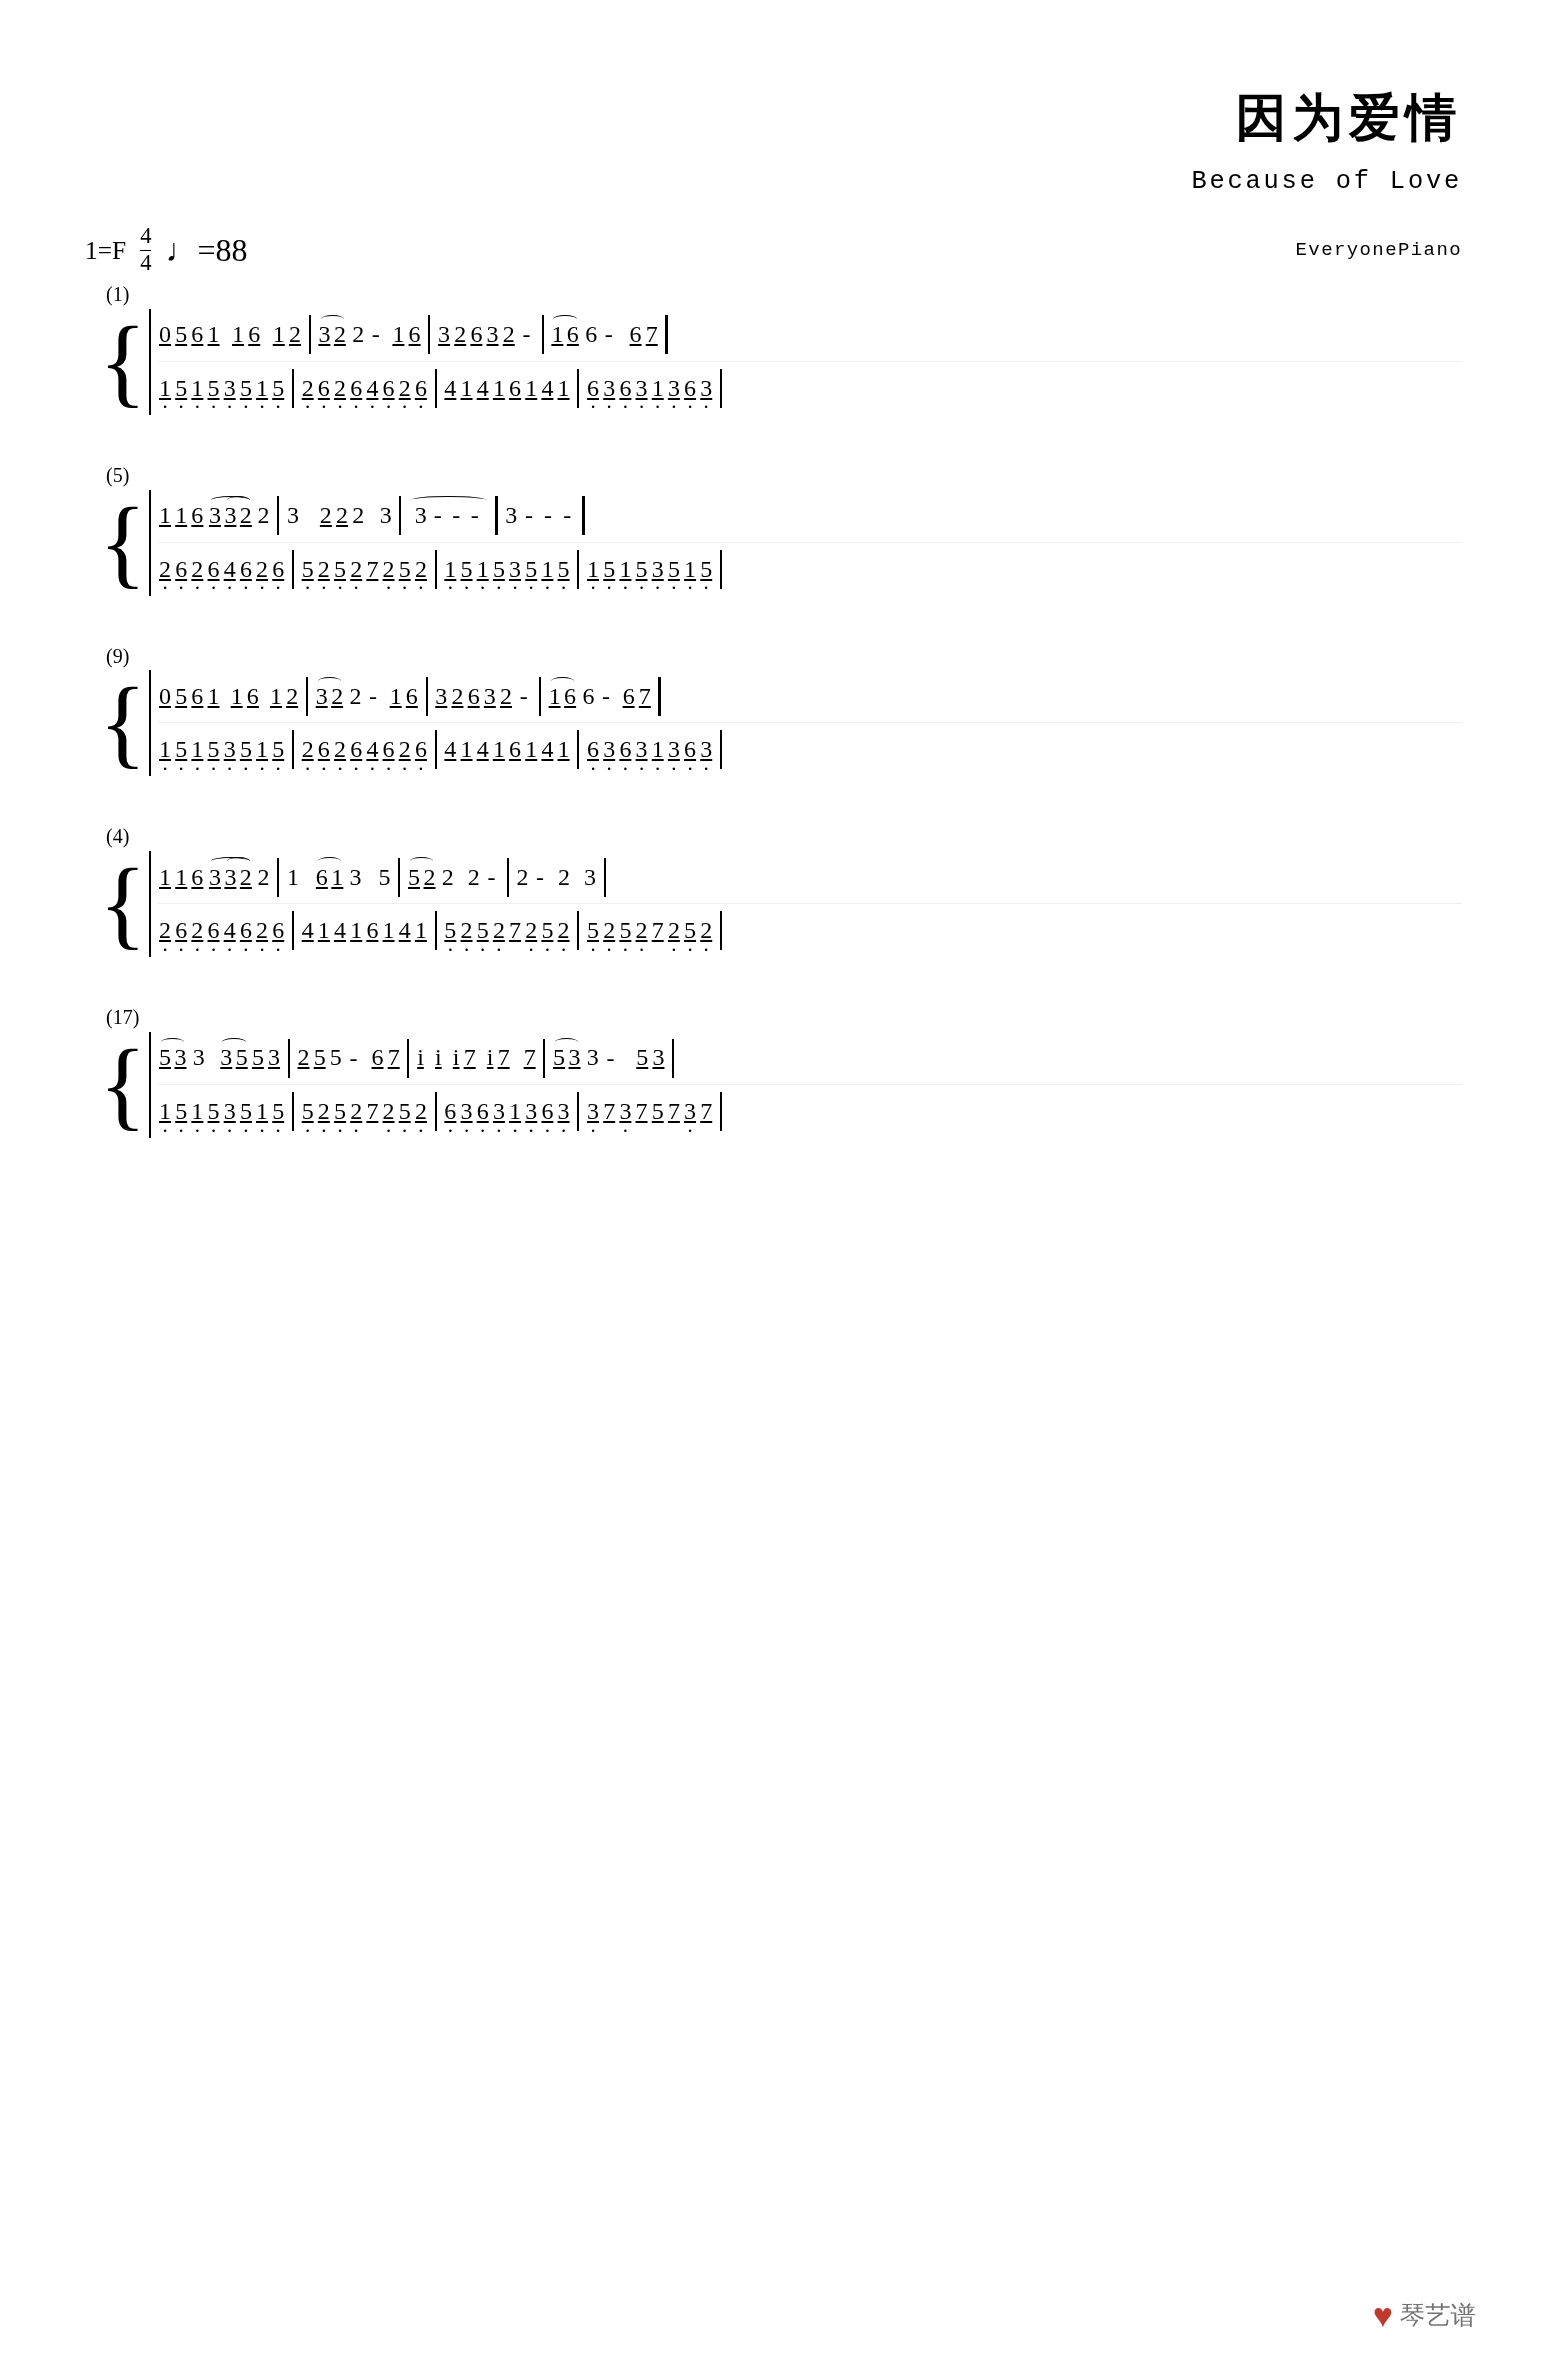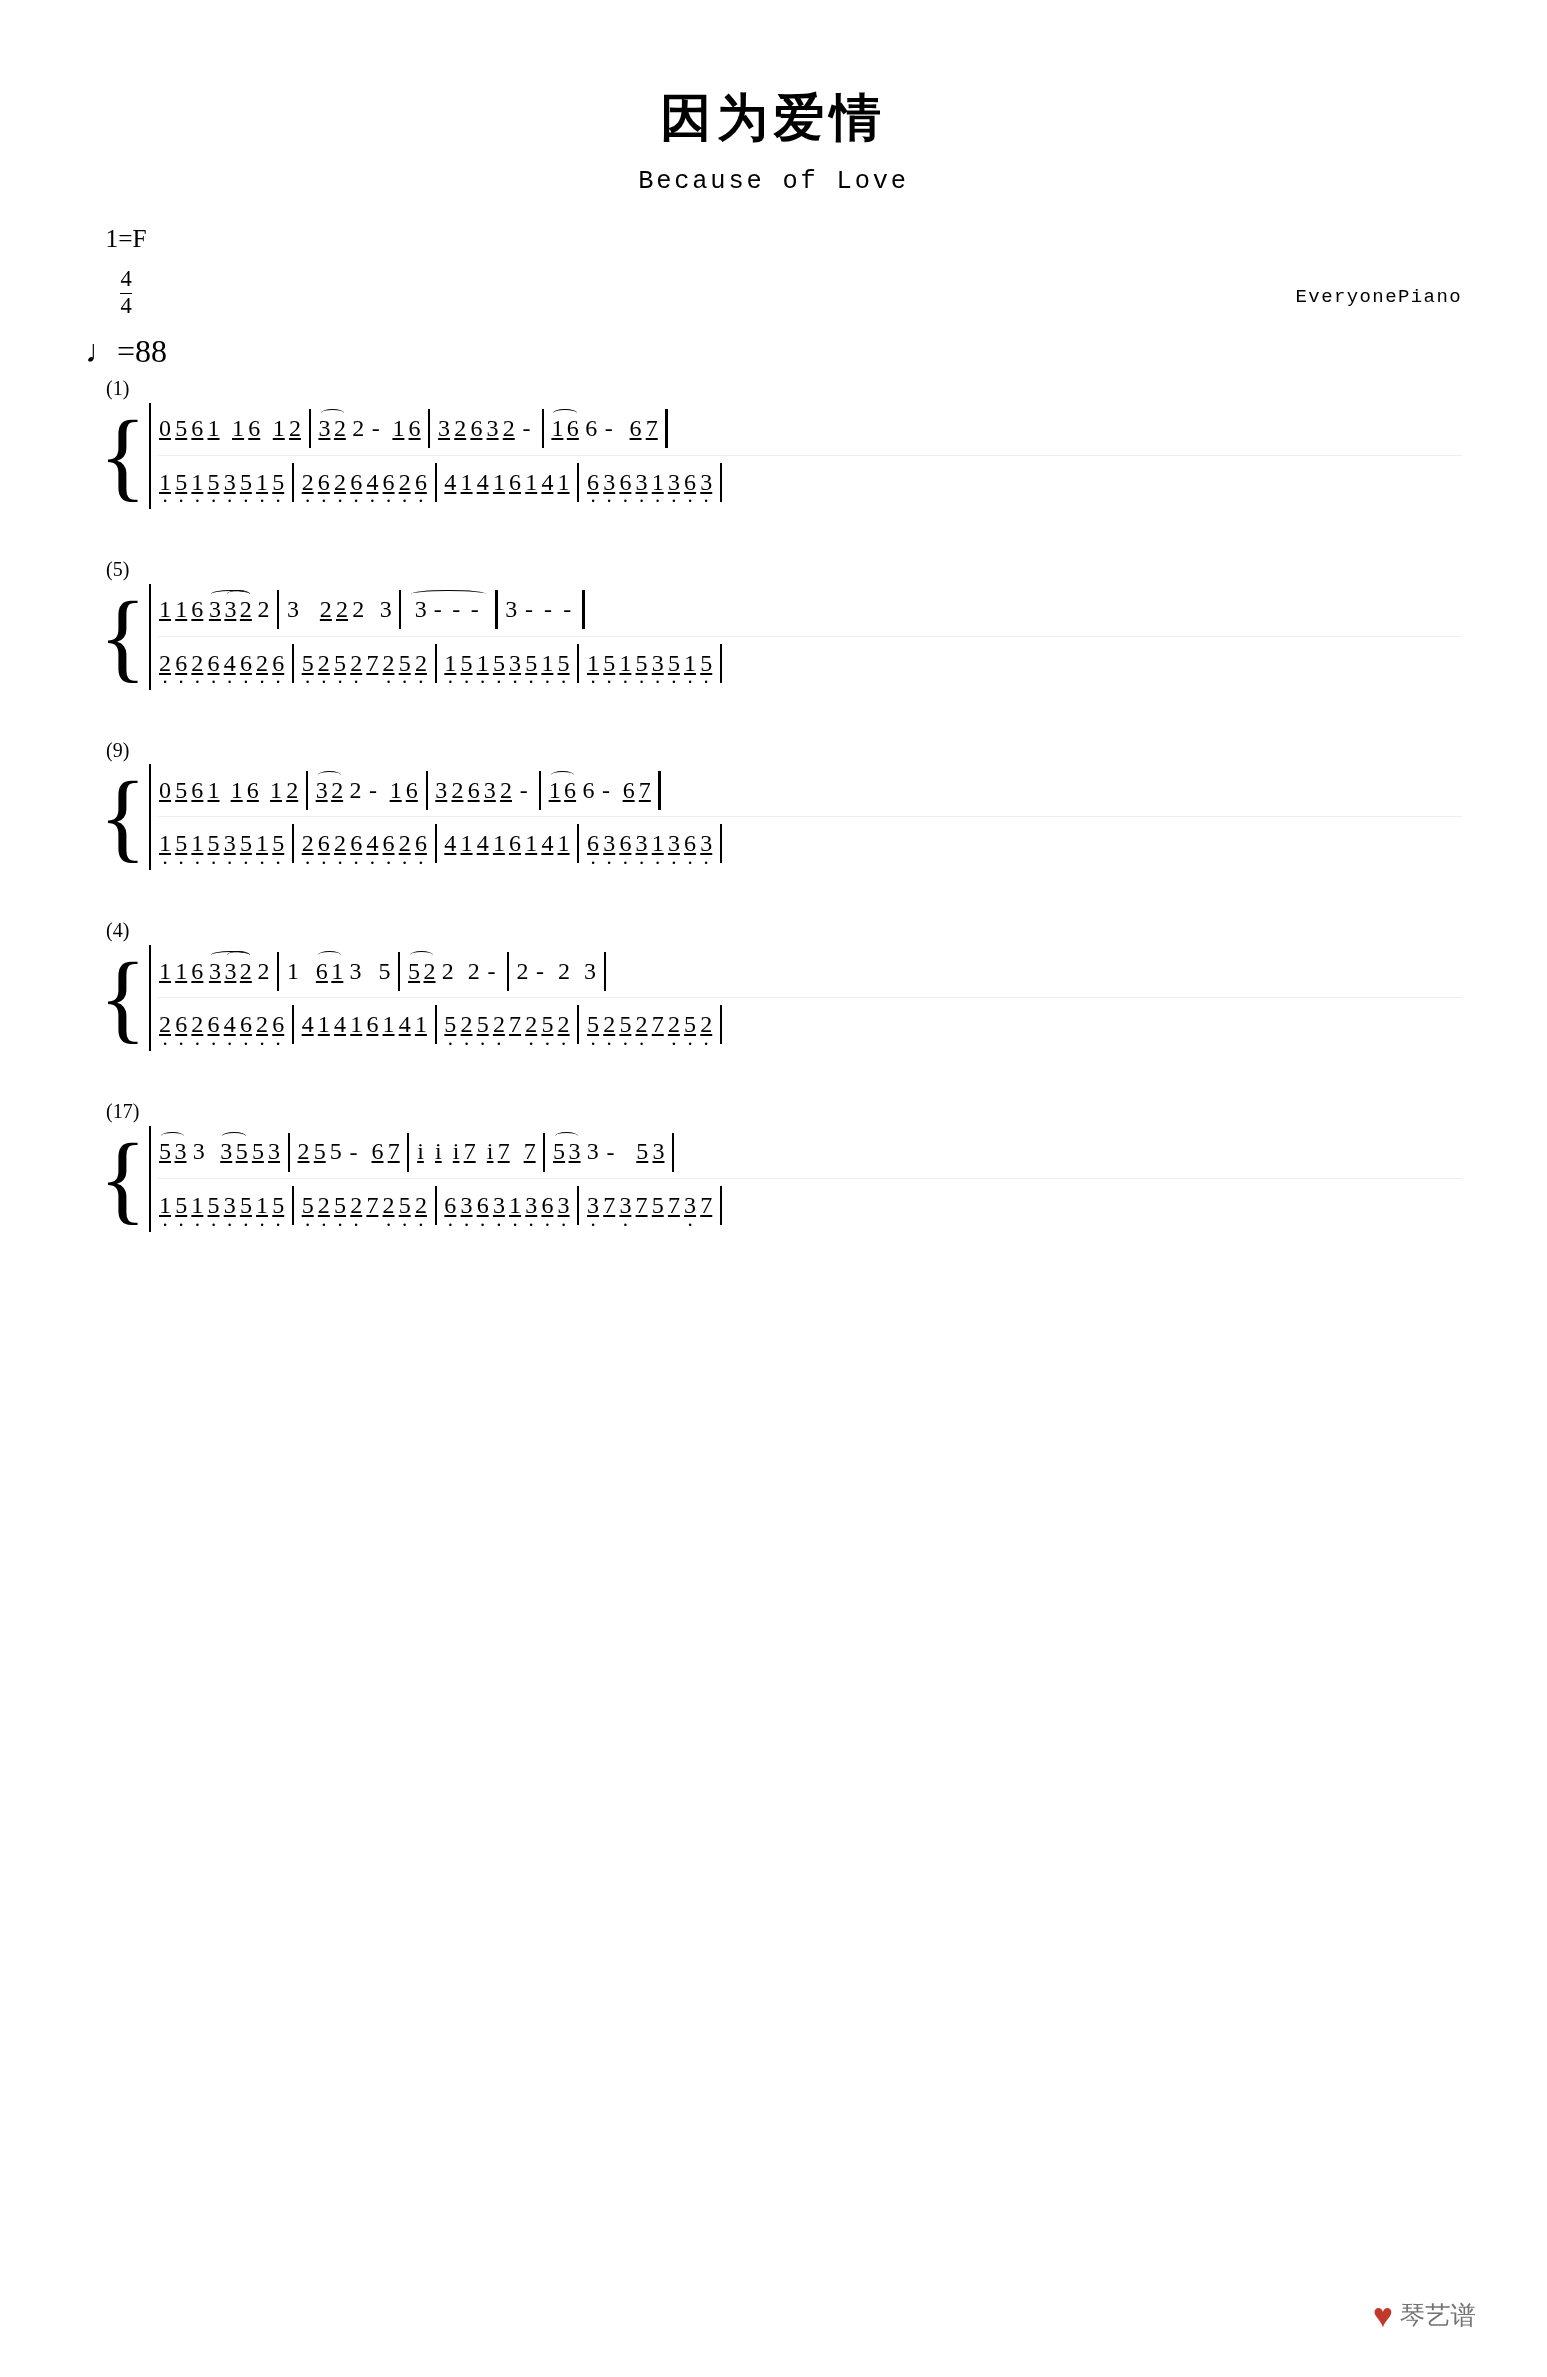--- a/index.html
+++ b/index.html
@@ -6,21 +6,21 @@
     body {
       background: #fff;
       font-family: 'Times New Roman', serif;
       width: 1547px;
       min-height: 2377px;
       position: relative;
       padding: 56px 85px;
     }
 
     .title-section {
-      text-align: center;
+      text-align: right;
       margin-bottom: 21px;
       margin-top: 28px;
     }
 
     .title-chinese {
       font-size: 51px;
       font-weight: bold;
       letter-spacing: 5.6px;
       font-family: 'SimSun', 'STSong', serif;
     }
@@ -38,21 +38,20 @@
       align-items: center;
       margin: 28px 0 7px 0;
       font-size: 24px;
     }
 
     .key-time {
       display: flex;
       align-items: center;
       gap: 14px;
       font-size: 25.4px;
-      flex-direction: column;
     }
 
     .fraction {
       display: inline-flex;
       flex-direction: column;
       align-items: center;
       font-size: 22.6px;
       line-height: 1.1;
       vertical-align: middle;
     }

